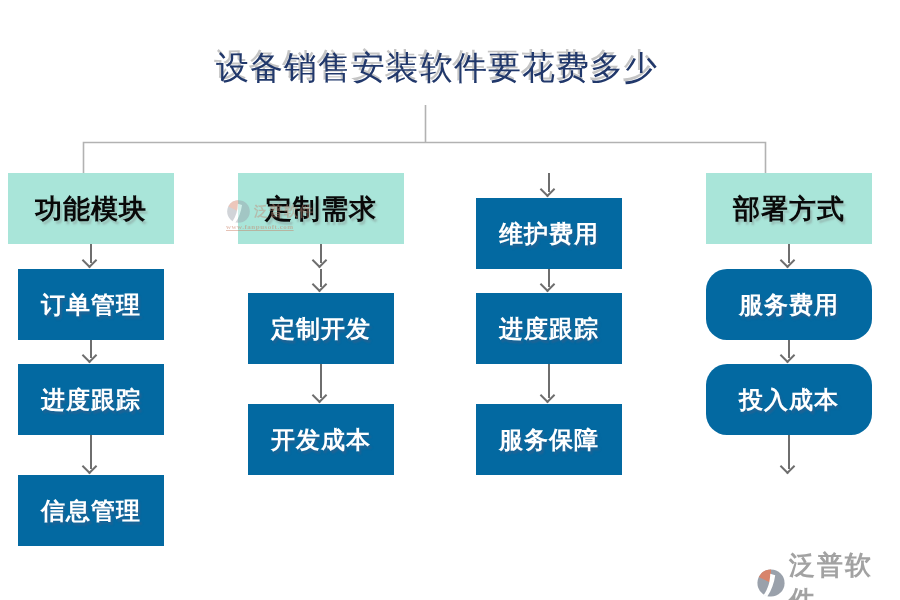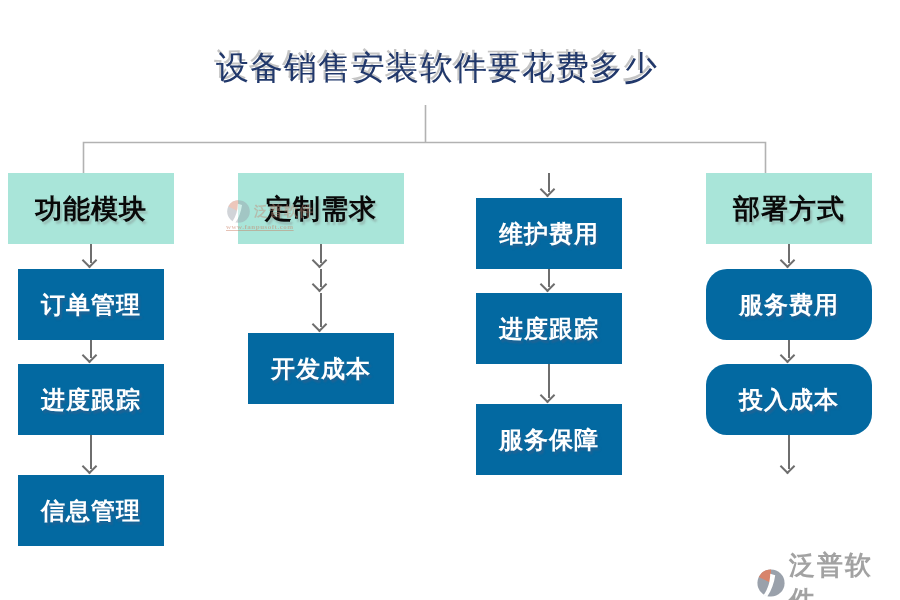--- a/index.html
+++ b/index.html
@@ -73,20 +73,21 @@
     <div class="arrow gap-m"></div>
     <div class="box">进度跟踪</div>
     <div class="arrow gap-l"></div>
     <div class="box">信息管理</div>
   </div>
 
   <div class="column col-1">
     <div class="header">定制需求</div>
     <div class="arrow gap-s"></div>
     <div class="arrow gap-m"></div>
+    <div class="box">定制开发</div>
     <div class="arrow gap-l"></div>
     <div class="box">开发成本</div>
   </div>
 
   <div class="column col-2">
     <div class="arrow gap-s"></div>
     <div class="box">维护费用</div>
     <div class="arrow gap-m"></div>
     <div class="box">进度跟踪</div>
     <div class="arrow gap-l"></div>

